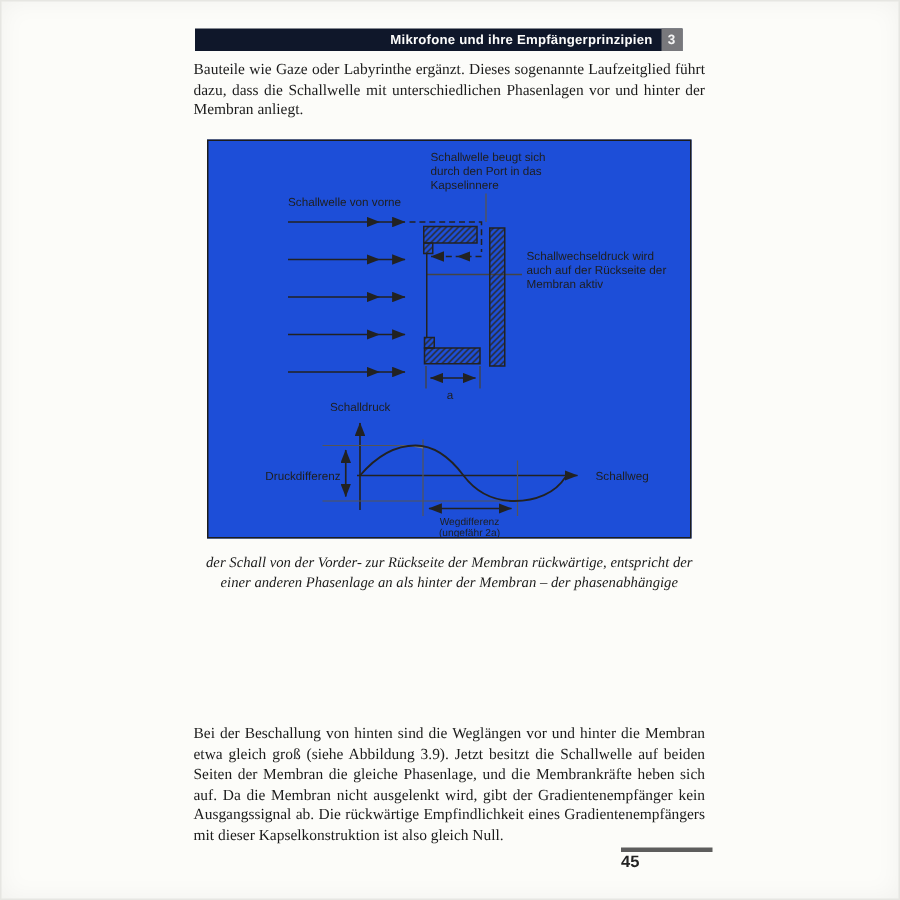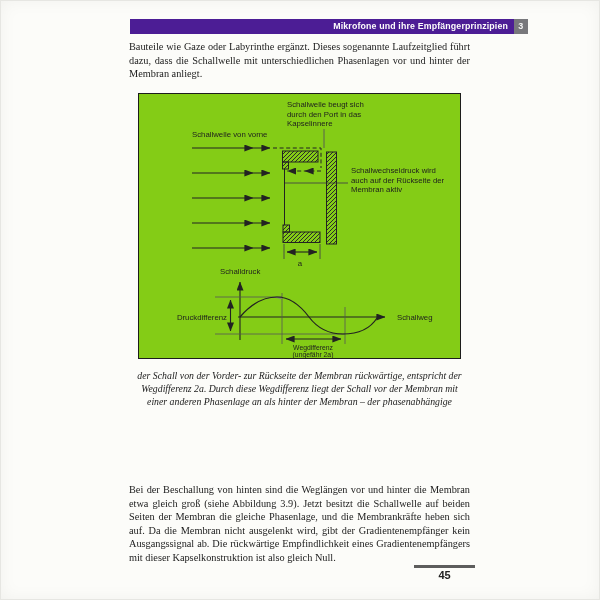--- a/index.html
+++ b/index.html
@@ -2,45 +2,45 @@
 <html><head>
 <meta charset="utf-8">
 <style>
   html,body{margin:0;padding:0;}
   body{width:600px;height:600px;background:#f4f4f2;font-family:"Liberation Serif",serif;}
   .page{
     position:relative;width:600px;height:600px;background:#fcfcf9;overflow:hidden;
     box-shadow:inset 0 0 0 1px #e6e6e2, inset 0 0 18px rgba(0,0,0,.05);
   }
   
-  .chapter-bar{position:absolute;left:130px;top:19px;width:398px;height:15px;background:#4c1d95;}
+  .chapter-bar{position:absolute;left:130px;top:19px;width:325px;height:15px;background:#0f172a;}
   .chapter-title{
     position:absolute;right:20px;top:0;line-height:15px;color:#fdfdfc;
     font-family:"Liberation Sans",sans-serif;font-weight:bold;font-size:8.8px;letter-spacing:.15px;
   }
   .chapter-badge{
     position:absolute;right:0;top:0;width:14.5px;height:15px;background:#78787c;color:#f4f4f4;
     font-family:"Liberation Sans",sans-serif;font-weight:bold;font-size:9px;line-height:15px;text-align:center;
   }
   
   .para{position:absolute;left:129px;width:341px;margin:0;color:#1b1b1b;
     font-size:10.3px;line-height:13.5px;text-align:justify;}
   .para1{top:40px;}
   .para2{top:441px;margin-top:42px;}
   
-  .figure-box{position:absolute;left:138px;top:93px;width:321px;height:264px;border:1.6px solid #1c1c1c;background:#84cc16;}
+  .figure-box{position:absolute;left:138px;top:93px;width:321px;height:264px;border:1.6px solid #1c1c1c;background:#1d4ed8;}
   .figure-box svg{display:block;}
   svg text{font-family:"Liberation Sans",sans-serif;font-size:7.8px;fill:#1e1e1e;}
   svg text.small{font-size:6.8px;}
   
   .caption{position:absolute;left:129px;top:369px;width:341px;color:#1b1b1b;
     font-style:italic;font-size:9.8px;line-height:13px;text-align:center;}
   
   .footer-rule{position:absolute;left:414px;top:565px;width:61px;height:2.5px;background:#5d5d5d;}
-  .page-number{position:absolute;left:414px;top:569px;width:61px;text-align:center;
+  .page-number{position:absolute;left:414px;top:569px;width:61px;text-align:left;
     font-family:"Liberation Sans",sans-serif;font-weight:bold;font-size:11px;color:#222;}
 </style>
 </head>
 <body>
 
 <div class="page">
 
   <div class="chapter-bar">
     <span class="chapter-title">Mikrofone und ihre Empfängerprinzipien</span>
     <span class="chapter-badge">3</span>
@@ -127,21 +127,20 @@
 
         <path d="M147,245 L202,245" stroke="#222" stroke-width="1.1" fill="none" marker-start="url(#ahS)" marker-end="url(#ahE)"></path>
         <text x="174" y="256" text-anchor="middle" class="small">Wegdifferenz</text>
         <text x="174" y="263" text-anchor="middle" class="small">(ungefähr 2a)</text>
       </g>
     </svg>
   </div>
 
   <div class="caption">
     <div>der Schall von der Vorder- zur Rückseite der Membran rückwärtige, entspricht der</div>
-    <div>Wegdifferenz 2a. Durch diese Wegdifferenz liegt der Schall vor der Membran mit</div>
     <div>einer anderen Phasenlage an als hinter der Membran – der phasenabhängige</div>
   </div>
 
   <p class="para para2">Bei der Beschallung von hinten sind die Weglängen vor und hinter die Membran etwa gleich groß (siehe Abbildung 3.9). Jetzt besitzt die Schallwelle auf beiden Seiten der Membran die gleiche Phasenlage, und die Membrankräfte heben sich auf. Da die Membran nicht ausgelenkt wird, gibt der Gradientenempfänger kein Ausgangssignal ab. Die rückwärtige Empfindlichkeit eines Gradientenempfängers mit dieser Kapselkonstruktion ist also gleich Null.</p>
 
   <div class="footer-rule"></div>
   <div class="page-number">45</div>
 
 </div>
 

